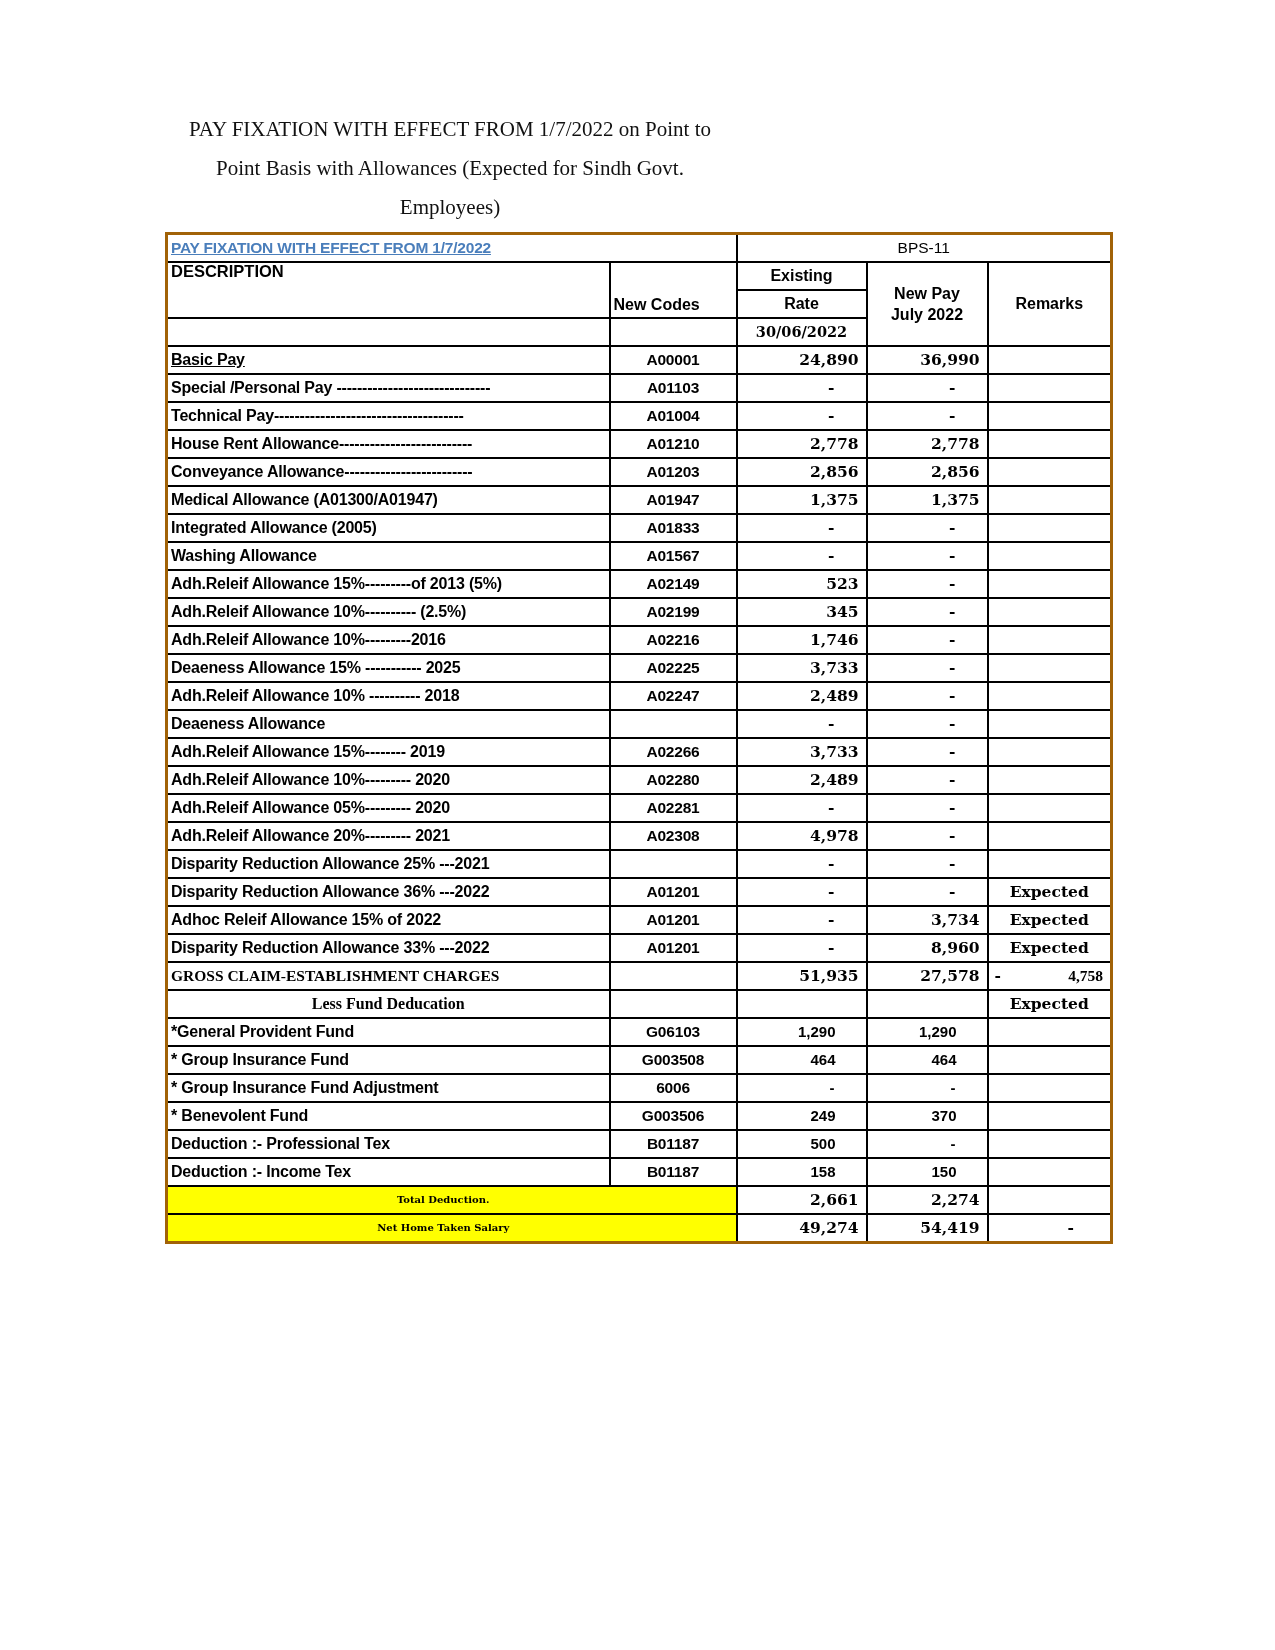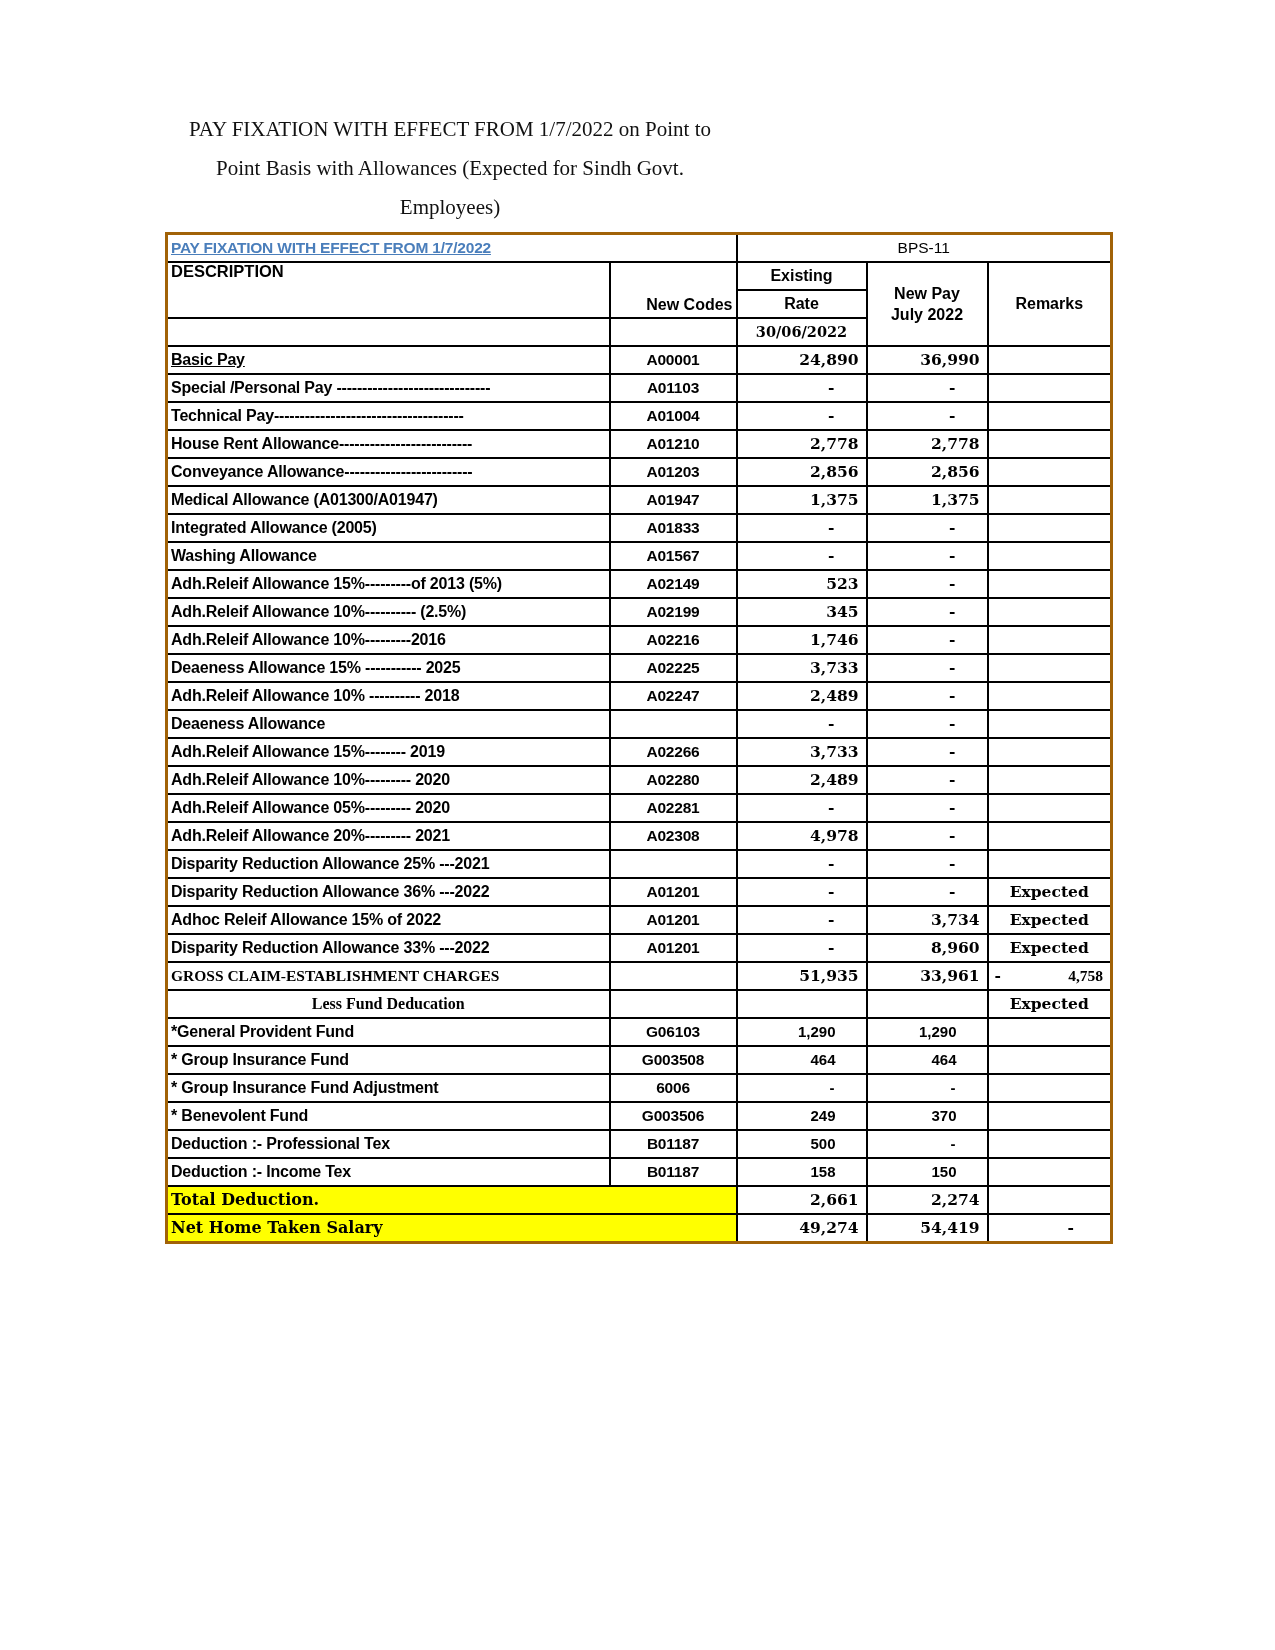--- a/index.html
+++ b/index.html
@@ -44,40 +44,40 @@
     text-decoration:underline;
     font-size:15.5px;
     letter-spacing:-0.2px;
   }
   td.bps-cell{
     text-align:center;
     font-weight:normal;
     font-size:15.5px;
   }
   td.desc-h{vertical-align:top;font-size:16.5px;}
-  td.newcodes-h{text-align:right;vertical-align:bottom;padding-bottom:3px;}
+  td.newcodes-h{text-align:left;vertical-align:bottom;padding-bottom:3px;}
   td.existing-h,td.rate-h{text-align:center;}
   td.ratedate-h{
     text-align:center;
     font-family:"DejaVu Serif",serif;
     font-size:14.5px;
   }
   td.newpay-h,td.remarks-h{text-align:center;}
   td.newpay-h div{line-height:21px;}
   
   td.desc{text-align:left;letter-spacing:-0.2px;}
   td.desc .u{text-decoration:underline;}
   td.desc.v-ls{font-family:"Liberation Serif",serif;font-size:15.5px;letter-spacing:0;}
   td.desc.v-c{text-align:left;margin-left:44px;}
   td.desc.v-cs{text-align:center;font-family:"Liberation Serif",serif;font-size:16px;letter-spacing:0;}
   td.desc.v-y{
     background:#FFFF00;
-    text-align:left;
+    text-align:center;
     font-family:"DejaVu Serif",serif;
-    font-size:16px;
+    font-size:10px;
     padding-right:20px;
     letter-spacing:0;
   }
   td.code{text-align:center;font-size:15.5px;letter-spacing:-0.2px;}
   td.num{
     text-align:right;
     font-family:"DejaVu Serif",serif;
     font-size:15.5px;
     padding-right:7px;
   }
@@ -290,21 +290,21 @@
           <td class="desc">Disparity Reduction Allowance 33% ---2022</td>
           <td class="code">A01201</td>
           <td class="num dash">-</td>
           <td class="num">8,960</td>
           <td class="remark">Expected</td>
         </tr>
         <tr>
           <td class="desc v-ls">GROSS CLAIM-ESTABLISHMENT CHARGES</td>
           <td class="code"></td>
           <td class="num">51,935</td>
-          <td class="num">33,961</td>
+          <td class="num">27,578</td>
           <td class="remark spread">
             <span class="neg">-</span>
             <span class="val">4,758</span>
           </td>
         </tr>
         <tr>
           <td class="desc v-cs">Less Fund Deducation</td>
           <td class="code"></td>
           <td class="num"></td>
           <td class="num"></td>

